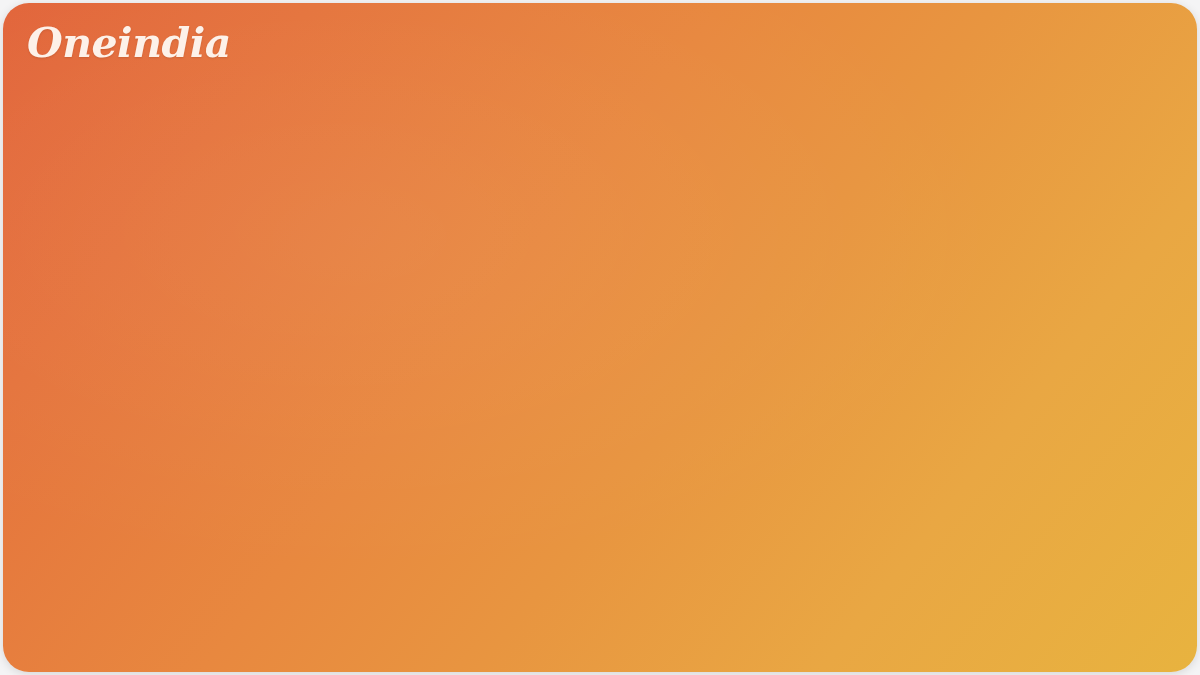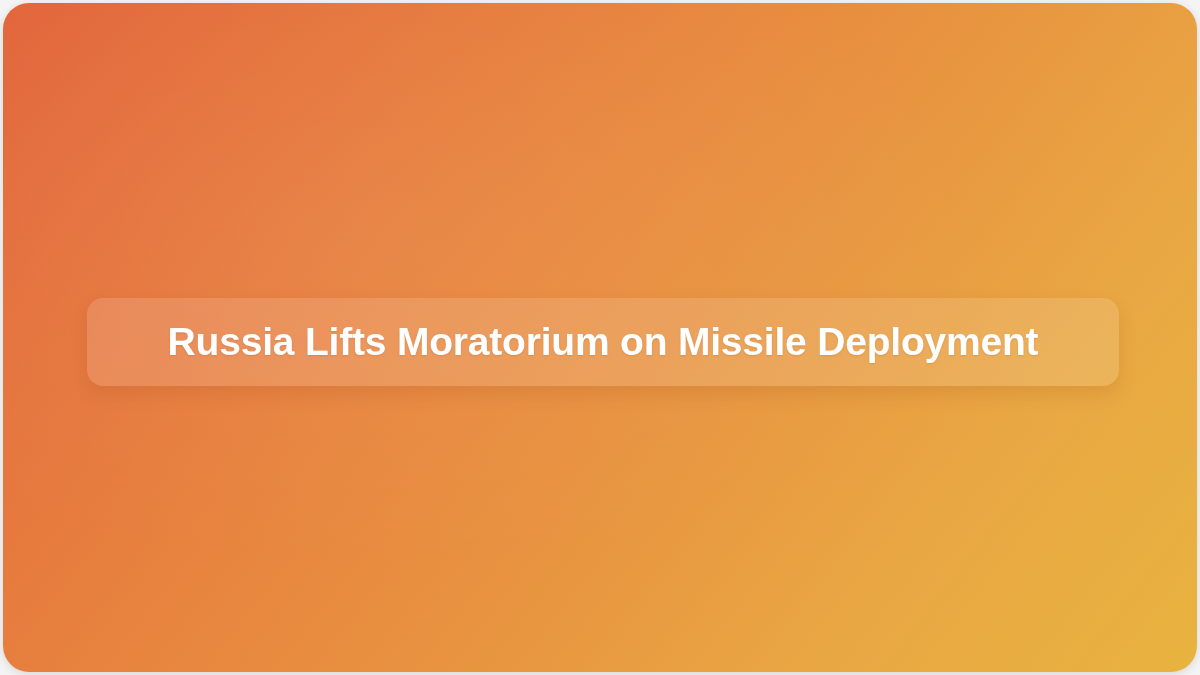--- a/index.html
+++ b/index.html
@@ -87,18 +87,16 @@
     text-align: center;
     white-space: nowrap;
     text-shadow: 0 1px 2px rgba(150,70,20,0.18);
   }
 </style>
 </head>
 <body>
 
 <div class="card-frame">
 
+  <div class="brand-logo">Oneindia</div>
 
-  <div class="headline-card">
-    <div class="headline-text">Russia Lifts Moratorium on Missile Deployment</div>
-  </div>
 
 </div>
 
 </body></html>

